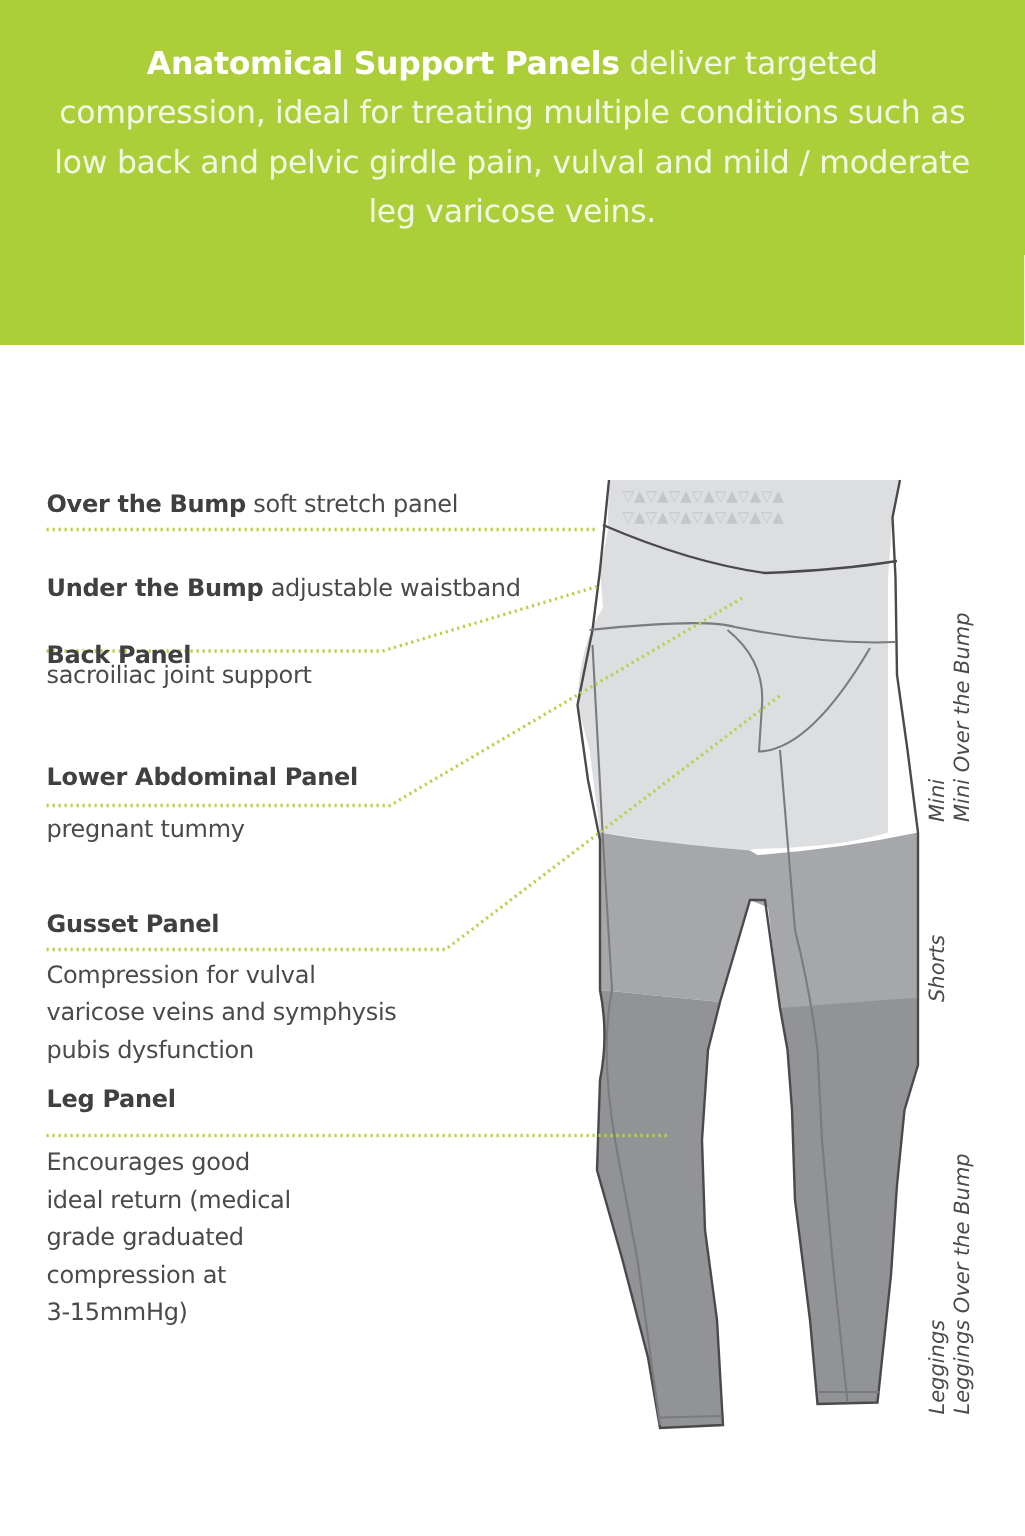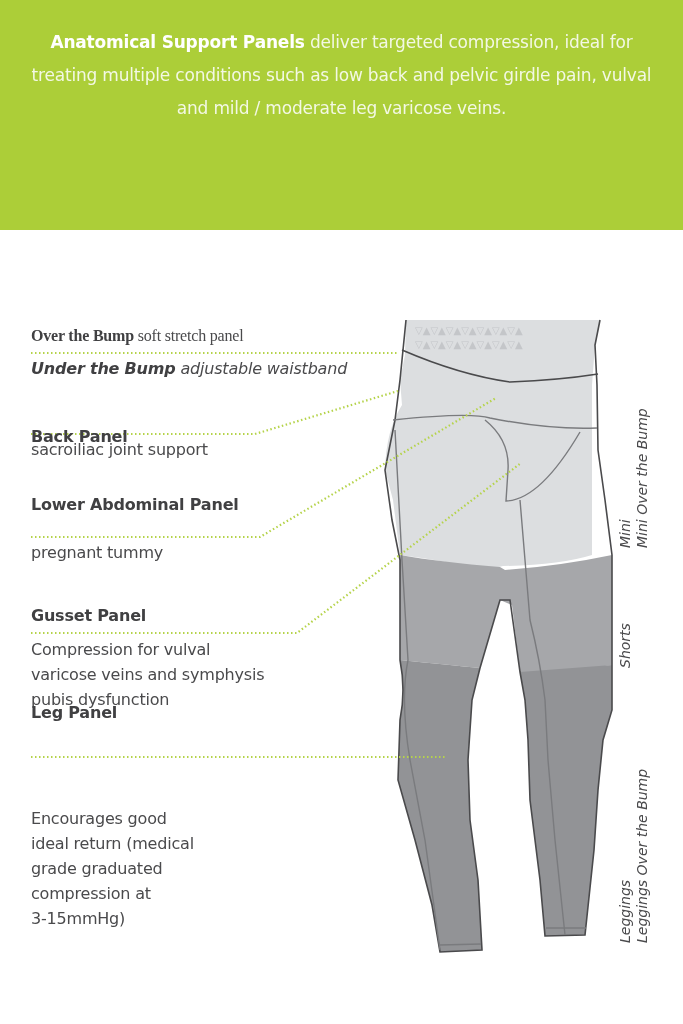--- a/index.html
+++ b/index.html
@@ -1,18 +1,18 @@
 <!DOCTYPE html>
 <html><head>
 <meta charset="utf-8">
 <style>
   html,body{margin:0;padding:0;}
   body{width:683px;height:1024px;background:#ffffff;position:relative;overflow:hidden;font-family:"DejaVu Sans",sans-serif;color:#4a4a4c;}
   .banner{position:absolute;left:0;top:0;width:683px;height:230px;background:#acce38;}
-  .banner-text{position:absolute;left:30px;top:26px;width:623px;text-align:center;color:#f3f8e4;font-size:17px;line-height:33px;letter-spacing:-0.2px;}
+  .banner-text{position:absolute;left:30px;top:26px;width:623px;text-align:center;color:#f3f8e4;font-size:21px;line-height:33px;letter-spacing:-0.2px;}
   .banner-text b{font-weight:bold;color:#ffffff;}
   .lbl{position:absolute;left:31px;font-size:16px;line-height:25px;color:#4a4a4c;letter-spacing:-0.2px;}
   .lbl b{font-weight:bold;color:#404042;}
   .side{position:absolute;font-style:italic;font-size:14px;color:#4a4a4c;transform:rotate(-90deg);transform-origin:left top;white-space:nowrap;line-height:17px;}
   svg.diagram{position:absolute;left:0;top:0;}
 </style>
 </head>
 <body>
 
 <div class="banner">
@@ -51,50 +51,50 @@
 
   <g fill="none" stroke="#b5d34a" stroke-width="2.2" stroke-dasharray="1.5,2.5">
     <path d="M31,353 L398,353"></path>
     <path d="M31,434 L255,434 L398,391"></path>
     <path d="M31,537 L260,537 L496,398"></path>
     <path d="M31,633 L297,633 L521,463"></path>
     <path d="M31,757 L445,757"></path>
   </g>
 </svg>
 
-<div class="lbl" style="top:323px;font-family:Liberation Serif, serif;"><b>Over the Bump</b> <span>soft stretch panel</span></div>
-<div class="lbl" style="top:356px;font-style:italic;"><b>Under the Bump</b> <span>adjustable waistband</span></div>
+<div class="lbl" style="top:323px;"><b>Over the Bump</b> <span>soft stretch panel</span></div>
+<div class="lbl" style="top:379px;"><b>Under the Bump</b> <span>adjustable waistband</span></div>
 
 <div class="lbl" style="top:424px;">
   <b>Back Panel</b>
 </div>
 <div class="lbl" style="top:437px;">
   <div>sacroiliac joint support</div>
 </div>
 
-<div class="lbl" style="top:492px;">
+<div class="lbl" style="top:505px;">
   <b>Lower Abdominal Panel</b>
 </div>
 <div class="lbl" style="top:540px;">
   <div>pregnant tummy</div>
 </div>
 
 <div class="lbl" style="top:603px;">
   <b>Gusset Panel</b>
 </div>
 <div class="lbl" style="top:637px;">
   <div>Compression for vulval</div>
   <div>varicose veins and symphysis</div>
   <div>pubis dysfunction</div>
 </div>
 
-<div class="lbl" style="top:700px;">
+<div class="lbl" style="top:720px;">
   <b>Leg Panel</b>
 </div>
-<div class="lbl" style="top:762px;margin-top:44px;">
+<div class="lbl" style="top:762px;">
   <div>Encourages good</div>
   <div>ideal return (medical</div>
   <div>grade graduated</div>
   <div>compression at</div>
   <div>3-15mmHg)</div>
 </div>
 
 <div class="side" style="left:617px;top:548px;">
   <div>Mini</div>
   <div>Mini Over the Bump</div>

